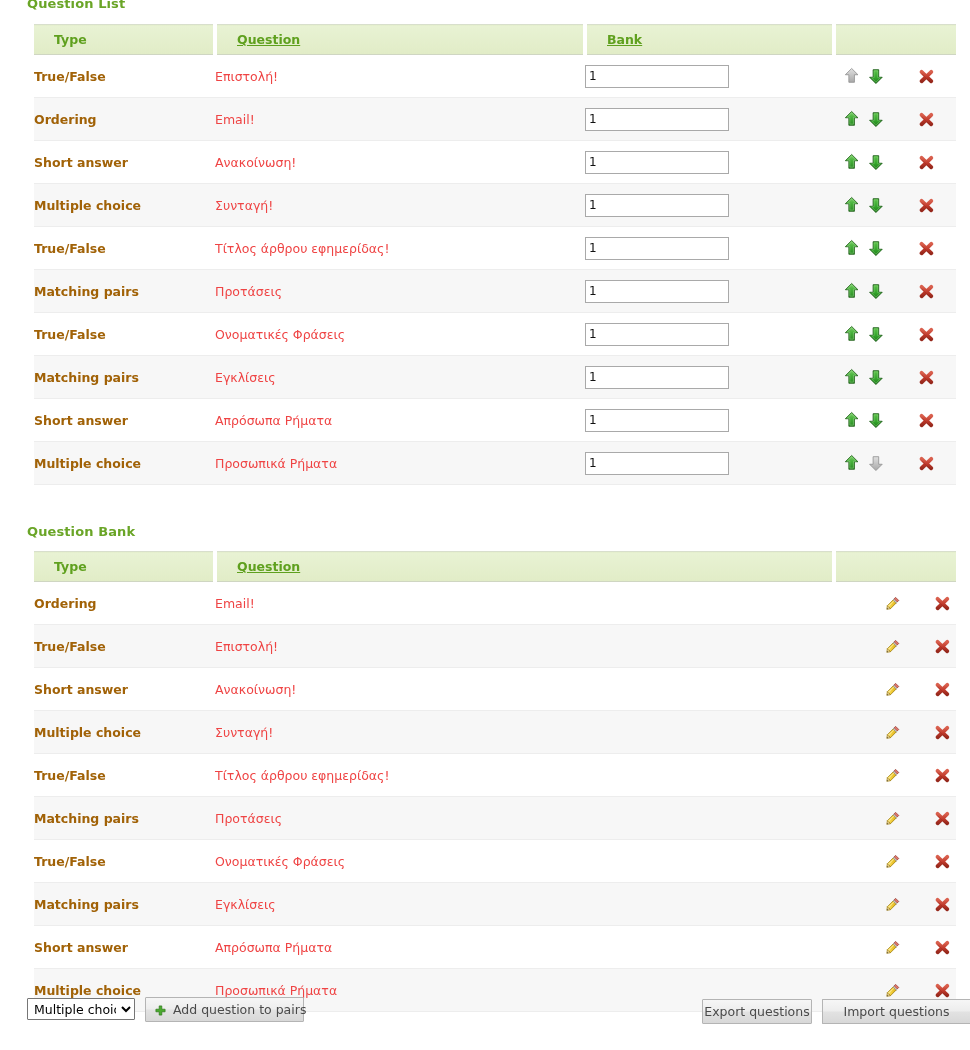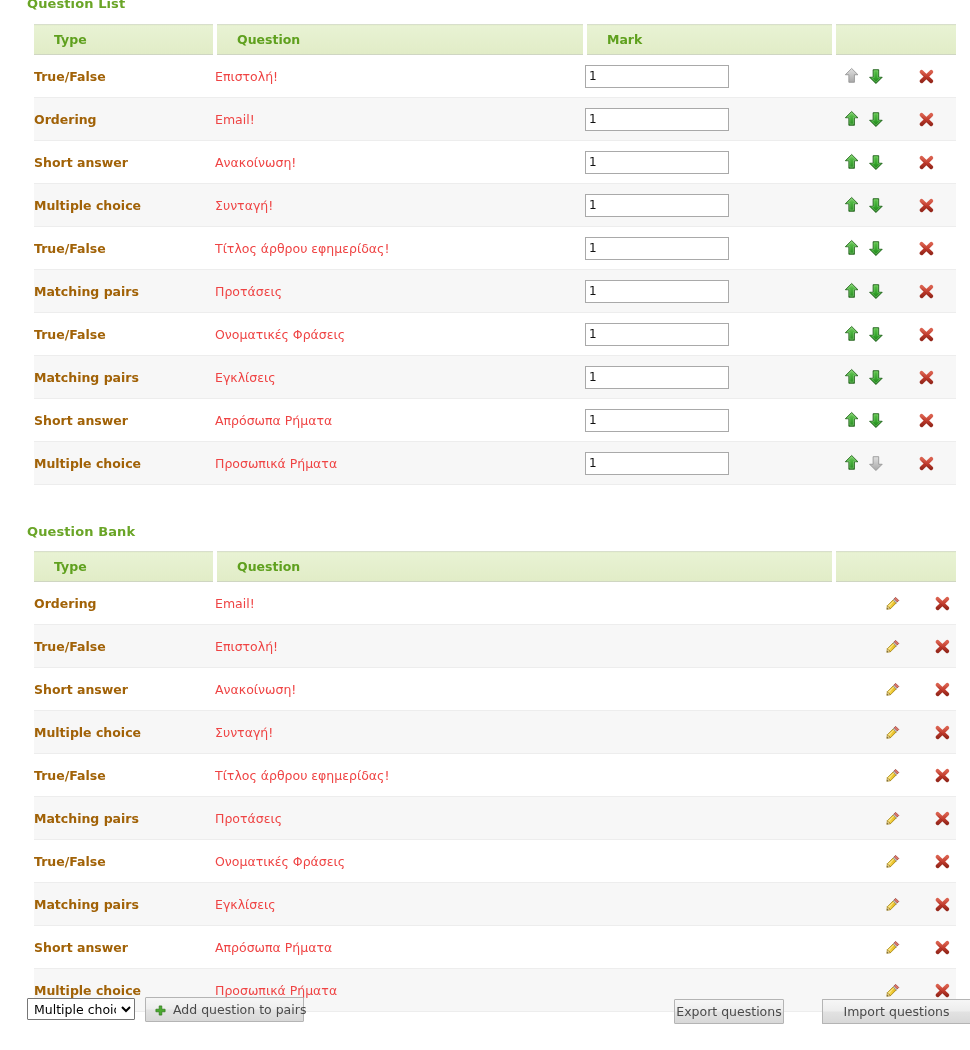--- a/index.html
+++ b/index.html
@@ -62,20 +62,21 @@
     text-align: left;
     height: 29px;
     padding: 0 0 0 20px;
     border-bottom: 1px solid #cfd6c2;
     border-top: 1px solid #d8dfcc;
     vertical-align: middle;
     background-image: linear-gradient(to bottom, #e8f2d4 0%, #e1ecc6 100%);
   }
   .qtable thead th.sep {
     border-left: 4px solid #ffffff;
+    text-decoration: underline;
   }
   .qtable thead th.blank {
     border-left: 4px solid #ffffff;
     padding-left: 0;
   }
 
   .qtable tbody td {
     height: 42px;
     vertical-align: middle;
     border-bottom: 1px solid #ededed;
@@ -192,21 +193,21 @@
     top: 2px;
     width: 159px;
     text-align: left;
     padding-left: 9px;
   }
   #add-question-btn .plus-ico {
     display: inline-block;
     vertical-align: -2px;
     margin-right: 7px;
   }
-  #export-btn { left: 674px; top: 4px; width: 110px; text-align: center; }
+  #export-btn { left: 702px; top: 4px; width: 110px; text-align: center; }
   #import-btn { left: 822px; top: 4px; width: 148px; text-align: center;
                 border-right: 0; border-radius: 1px 0 0 1px; }
 </style>
 </head>
 <body>
 
 <svg width="0" height="0" style="position:absolute" aria-hidden="true">
   <defs>
     <linearGradient id="gUp" x1="0" y1="0" x2="0" y2="1">
       <stop offset="0%" stop-color="#7fd06b"></stop>
@@ -287,21 +288,21 @@
     <colgroup>
       <col class="col-type">
         <col class="col-question">
         <col class="col-mark">
         <col class="col-actions">
     </colgroup>
     <thead>
       <tr>
         <th>Type</th>
         <th class="sep">Question</th>
-        <th class="sep">Mark</th>
+        <th class="sep">Bank</th>
         <th class="blank"></th>
       </tr>
     </thead>
     <tbody id="question-list-body">
         <tr class="odd">
           <td class="type-cell"><a class="type-link">True/False</a></td>
           <td class="question-cell">Επιστολή!</td>
           <td class="mark-cell"><input class="mark-input" type="text" value="1" style=""></td>
           <td class="actions-cell">
             <div class="actions-wrap">

